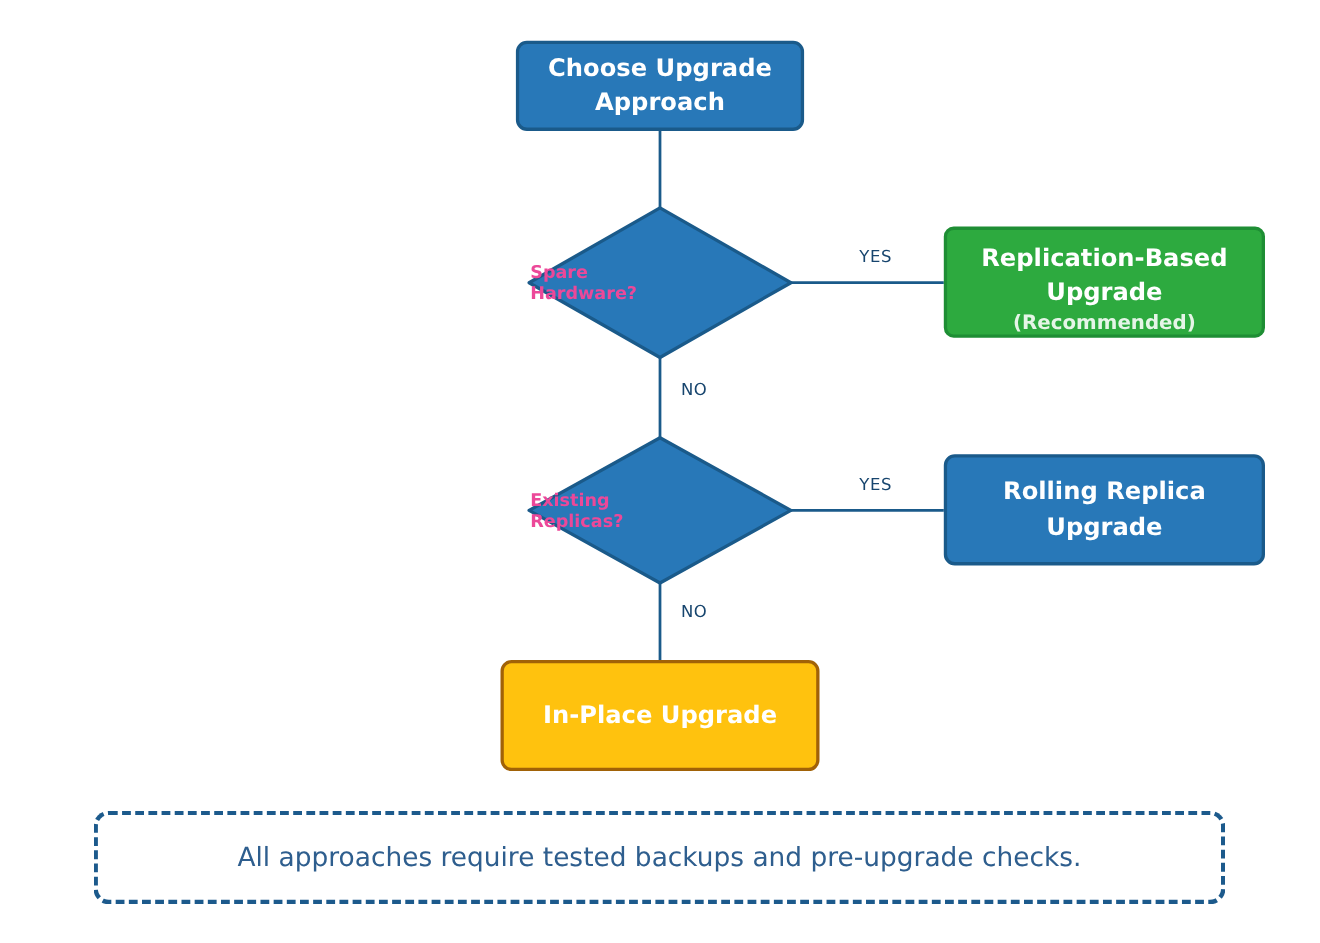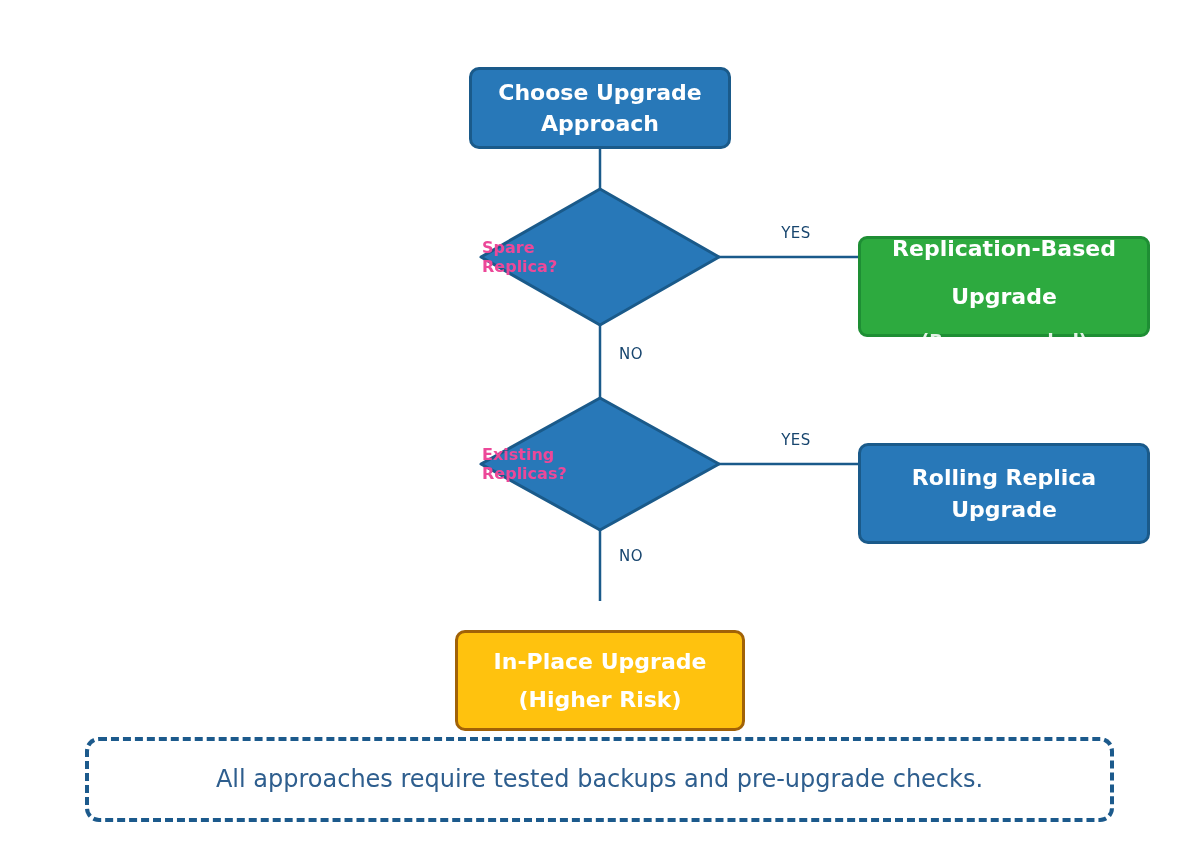--- a/index.html
+++ b/index.html
@@ -20,33 +20,31 @@
   .node {
     position: absolute;
     display: flex;
     flex-direction: column;
     align-items: center;
     justify-content: center;
     text-align: center;
     color: #ffffff;
     font-weight: bold;
     box-sizing: border-box;
-    margin-top: 30px;
   }
   .node .line { display: block; font-size: 22px; line-height: 1.42; }
   .rect-blue {
     background: #2878B8;
     border: 3px solid #1A5A8A;
     border-radius: 10px;
   }
   .rect-green {
     background: #2DAA3F;
     border: 3px solid #1E8E34;
     border-radius: 9px;
-    gap: 17px;
   }
   .rect-yellow {
     background: #FFC20E;
     border: 3px solid #a16207;
     border-radius: 10px;
   }
   .diamond-text {
     position: absolute;
     display: flex;
     flex-direction: column;
@@ -104,21 +102,21 @@
     <polygon points="600,398 719,464 600,530 481,464" fill="#2878B8" stroke="#1A5A8A" stroke-width="3" stroke-linejoin="round"></polygon>
   </svg>
 
   <div class="node rect-blue" style="left:469px; top:37px; width:262px; height:82px;">
     <span class="line">Choose Upgrade</span>
     <span class="line">Approach</span>
   </div>
 
   <div class="diamond-text" style="left:482px; top:191px; width:236px; height:132px;">
     <span class="line">Spare</span>
-    <span class="line">Replica?</span>
+    <span class="line">Hardware?</span>
   </div>
 
   <div class="edge-label" style="left:771px; top:224px; width:50px; text-align:center;">YES</div>
 
   <div class="node rect-green" style="left:858px; top:206px; width:292px; height:101px; padding-top:4px;">
     <span class="line">Replication-Based</span>
     <span class="line">Upgrade</span>
     <span class="subtitle">(Recommended)</span>
   </div>
 
@@ -133,20 +131,19 @@
 
   <div class="node rect-blue" style="left:858px; top:413px; width:292px; height:101px;">
     <span class="line">Rolling Replica</span>
     <span class="line">Upgrade</span>
   </div>
 
   <div class="edge-label" style="left:619px; top:547px;">NO</div>
 
   <div class="node rect-yellow" style="left:455px; top:600px; width:290px; height:101px; gap:6px;">
     <span class="line">In-Place Upgrade</span>
-    <span class="line">(Higher Risk)</span>
   </div>
 
   <div class="note-box">
     <span class="note-line">All approaches require tested backups and pre-upgrade checks.</span>
   </div>
 
 </div>
 
 </body></html>

